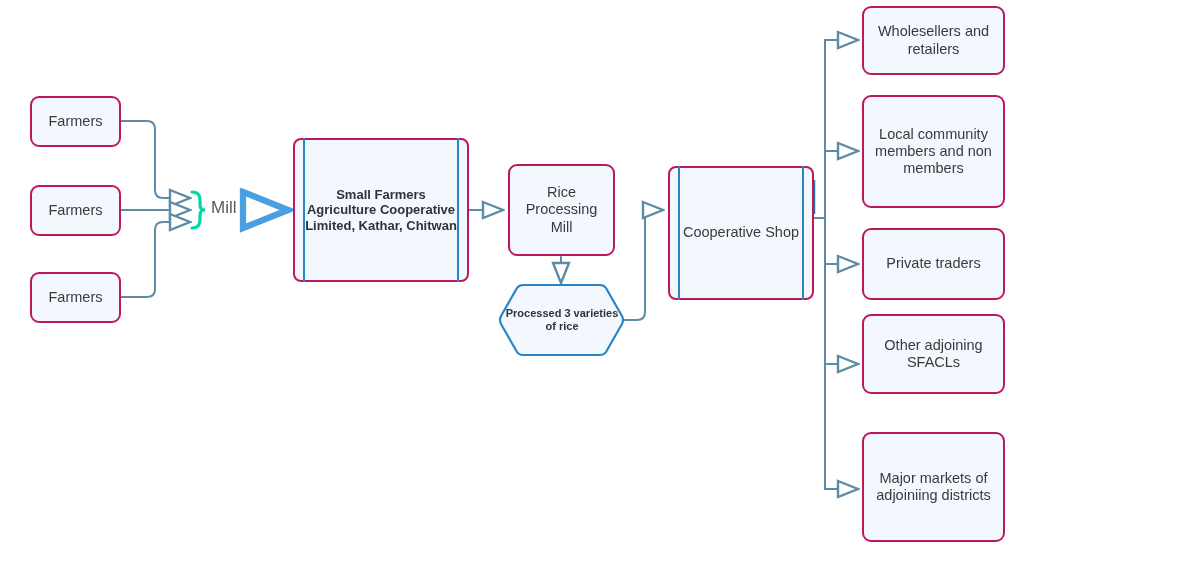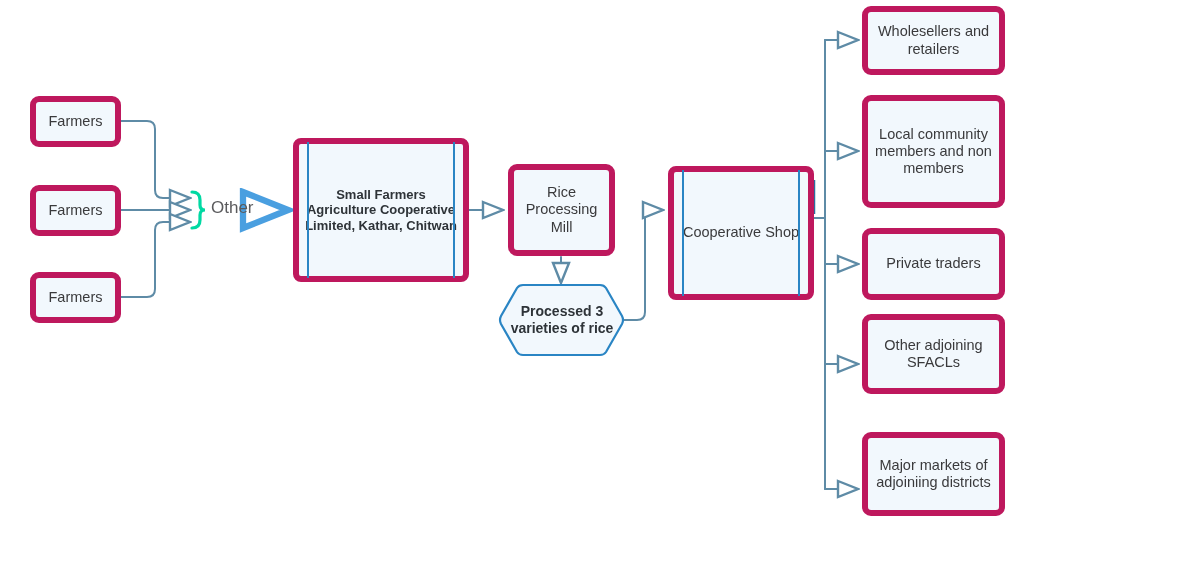--- a/index.html
+++ b/index.html
@@ -31,41 +31,41 @@
   }
   .node {
     position: absolute;
     box-sizing: border-box;
     display: flex;
     align-items: center;
     justify-content: center;
     text-align: center;
     color: #3a3a3c;
     background: #f2f8fd;
-    border: 6px solid #be185d;
+    border: 2px solid #be185d;
   }
   .node-rounded {
     border-radius: 9px;
   }
   .node-text {
     display: block;
     line-height: 1.18;
     padding: 0 6px;
   }
   .t-regular {
     font-size: 14.5px;
     font-weight: 400;
   }
   .t-bold {
     font-size: 13px;
     font-weight: 700;
     color: #2e3338;
   }
   .t-small-bold {
-    font-size: 14px;
+    font-size: 11px;
     font-weight: 700;
     color: #2e3338;
   }
   
   .node-process {
     border-radius: 8px;
   }
   .node-process::before,
   .node-process::after {
     content: "";
@@ -153,21 +153,21 @@
     <span class="node-text t-regular">Farmers</span>
   </div>
   <div class="node node-rounded" style="left:30px; top:185px; width:91px; height:51px;">
     <span class="node-text t-regular">Farmers</span>
   </div>
   <div class="node node-rounded" style="left:30px; top:272px; width:91px; height:51px;">
     <span class="node-text t-regular">Farmers</span>
   </div>
 
   <div class="edge-label" style="left:211px; top:198px;">
-    <span>Other</span>
+    <span>Mill</span>
   </div>
 
   <div class="node node-process" style="left:293px; top:138px; width:176px; height:144px;">
     <span class="node-text t-bold">Small Farmers Agriculture Cooperative Limited, Kathar, Chitwan</span>
   </div>
 
   <div class="node node-rounded" style="left:508px; top:164px; width:107px; height:92px;">
     <span class="node-text t-regular">Rice Processing Mill</span>
   </div>
 
@@ -186,17 +186,17 @@
   </div>
   <div class="node node-rounded" style="left:862px; top:228px; width:143px; height:72px;">
     <span class="node-text t-regular">Private traders</span>
   </div>
   <div class="node node-rounded" style="left:862px; top:95px; width:143px; height:113px;">
     <span class="node-text t-regular">Local community members and non members</span>
   </div>
   <div class="node node-rounded" style="left:862px; top:314px; width:143px; height:80px;">
     <span class="node-text t-regular">Other adjoining SFACLs</span>
   </div>
-  <div class="node node-rounded" style="left:862px; top:432px; width:143px; height:84px;">
+  <div class="node node-rounded" style="left:862px; top:432px; width:143px; height:110px;">
     <span class="node-text t-regular">Major markets of adjoiniing districts</span>
   </div>
 
 </div>
 
 </body></html>

